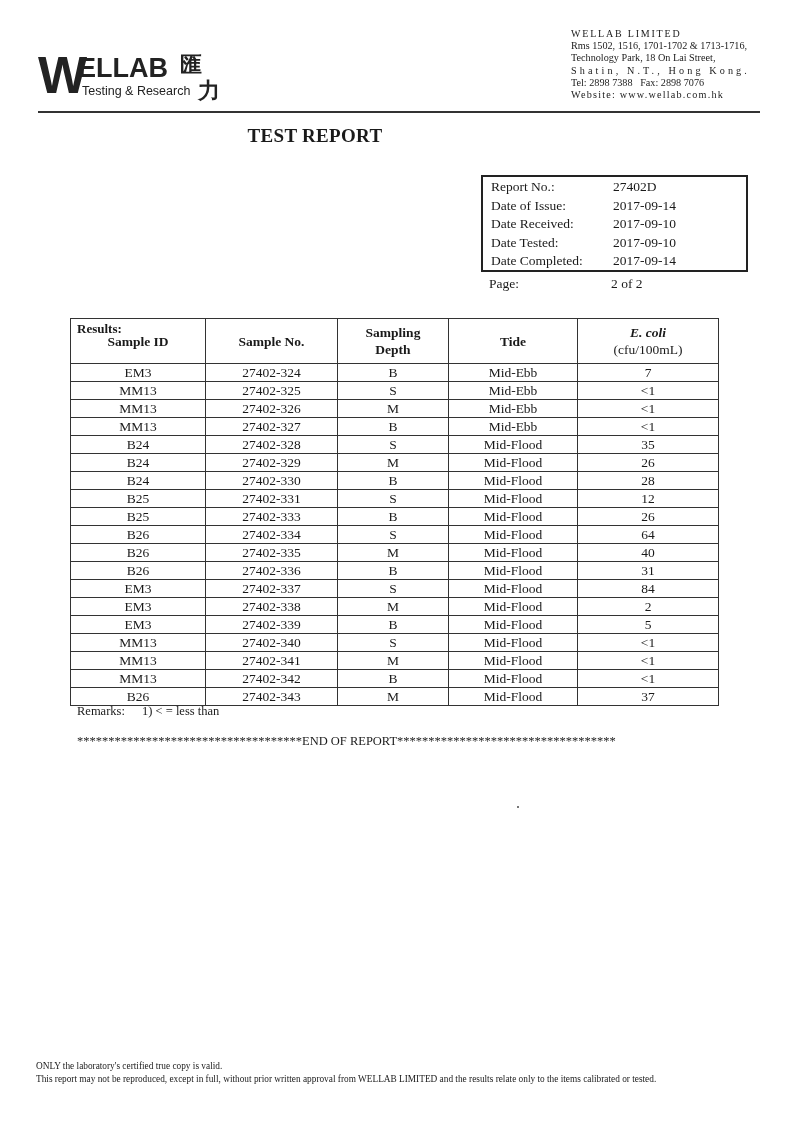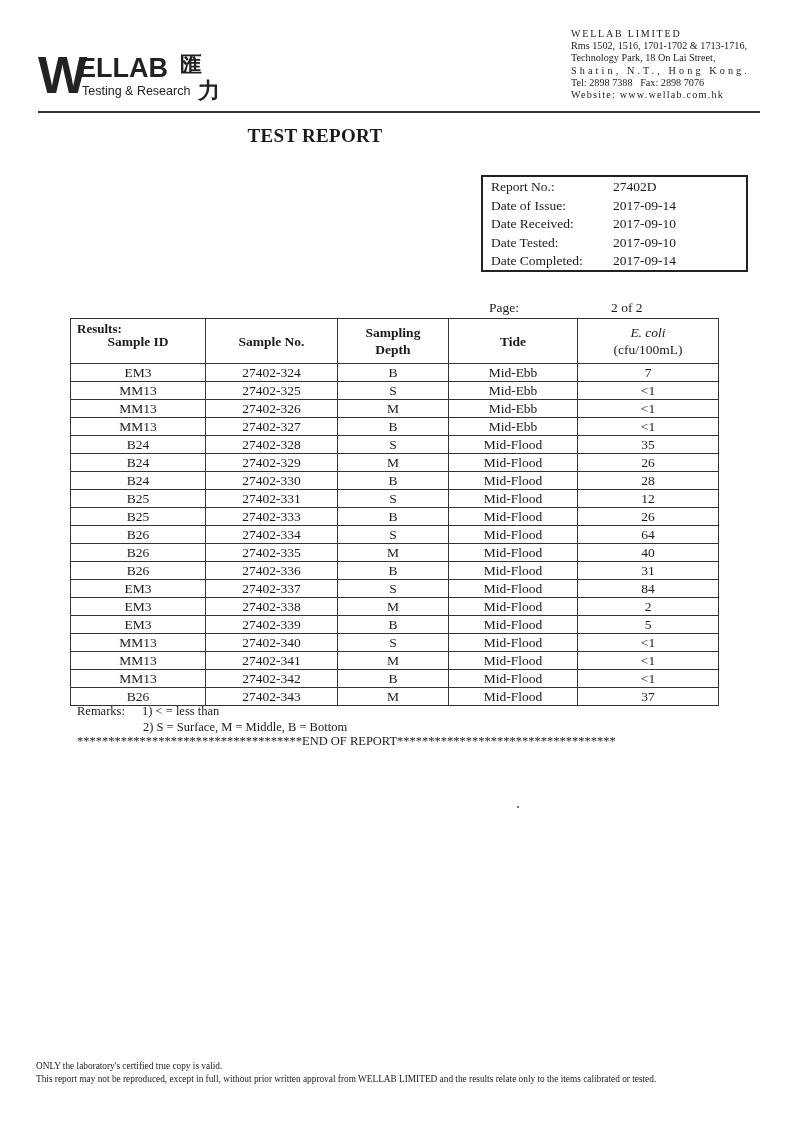--- a/index.html
+++ b/index.html
@@ -26,30 +26,30 @@
   .header-rule { position: absolute; left: 38px; top: 111px; width: 722px; height: 2px; background: #333; }
 
   .title { position: absolute; left: 0; width: 630px; top: 125px; text-align: center;
            font-size: 19px; font-weight: bold; letter-spacing: 0.3px; }
 
   .info-box { position: absolute; left: 481px; top: 175px; width: 267px; height: 97px;
               border: 2.5px solid #222; box-sizing: border-box; }
   .info-row { position: absolute; left: 8px; font-size: 13.5px; line-height: 16px; white-space: nowrap; }
   .info-row .lbl { display: inline-block; width: 122px; }
   .page-row { position: absolute; left: 489px; top: 276px; font-size: 13.5px; white-space: nowrap; }
-  .page-row .lbl { display: inline-block; width: 122px; margin-top: 24px; }
+  .page-row .lbl { display: inline-block; width: 122px; }
 
   .results-label { position: absolute; left: 77px; top: 321px; font-size: 13px; font-weight: bold; }
 
   table.results { position: absolute; left: 70px; top: 318px; border-collapse: collapse;
                   font-size: 13.5px; }
   table.results th, table.results td { border: 1px solid #333; text-align: center; padding: 0; }
   table.results th { font-weight: bold; height: 44px; line-height: 17px; font-size: 13.5px; }
   table.results th .sub { font-weight: normal; }
-  table.results th i { font-weight: normal; text-align: right; }
+  table.results th i { font-weight: bold; text-align: right; }
   table.results td { height: 17px; line-height: 16px; }
   table.results { border: 1.5px solid #222; }
 
   .remarks { position: absolute; left: 77px; top: 703px; font-size: 12.5px; line-height: 16px; white-space: nowrap; }
   .remarks .r2 { padding-left: 66px; }
   .remarks .r1 .lbl { display: inline-block; width: 65px; }
   .end { position: absolute; left: 77px; top: 734px; font-size: 12.5px; white-space: nowrap; letter-spacing: 0px; }
 
   .footer { position: absolute; left: 36px; top: 1060px; font-size: 9.3px; line-height: 13px; color: #1a1a1a; white-space: nowrap; }
 
@@ -259,21 +259,20 @@
         <td>Mid-Flood</td>
         <td>37</td>
       </tr>
     </tbody>
 </table>
 
 <div class="remarks">
   <div class="r1">
     <span class="lbl">Remarks:</span><span>1) &lt; = less than</span>
   </div>
-  <div class="r2">2) S = Surface, M = Middle, B = Bottom</div>
 </div>
 
 <div class="end">************************************END OF REPORT***********************************</div>
 
 <div class="speck" style="left:517px; top:806px; width:2px; height:2px;"></div>
 
 <div class="footer">
   <div>ONLY the laboratory's certified true copy is valid.</div>
   <div>This report may not be reproduced, except in full, without prior written approval from WELLAB LIMITED and the results relate only to the items calibrated or tested.</div>
 </div>

